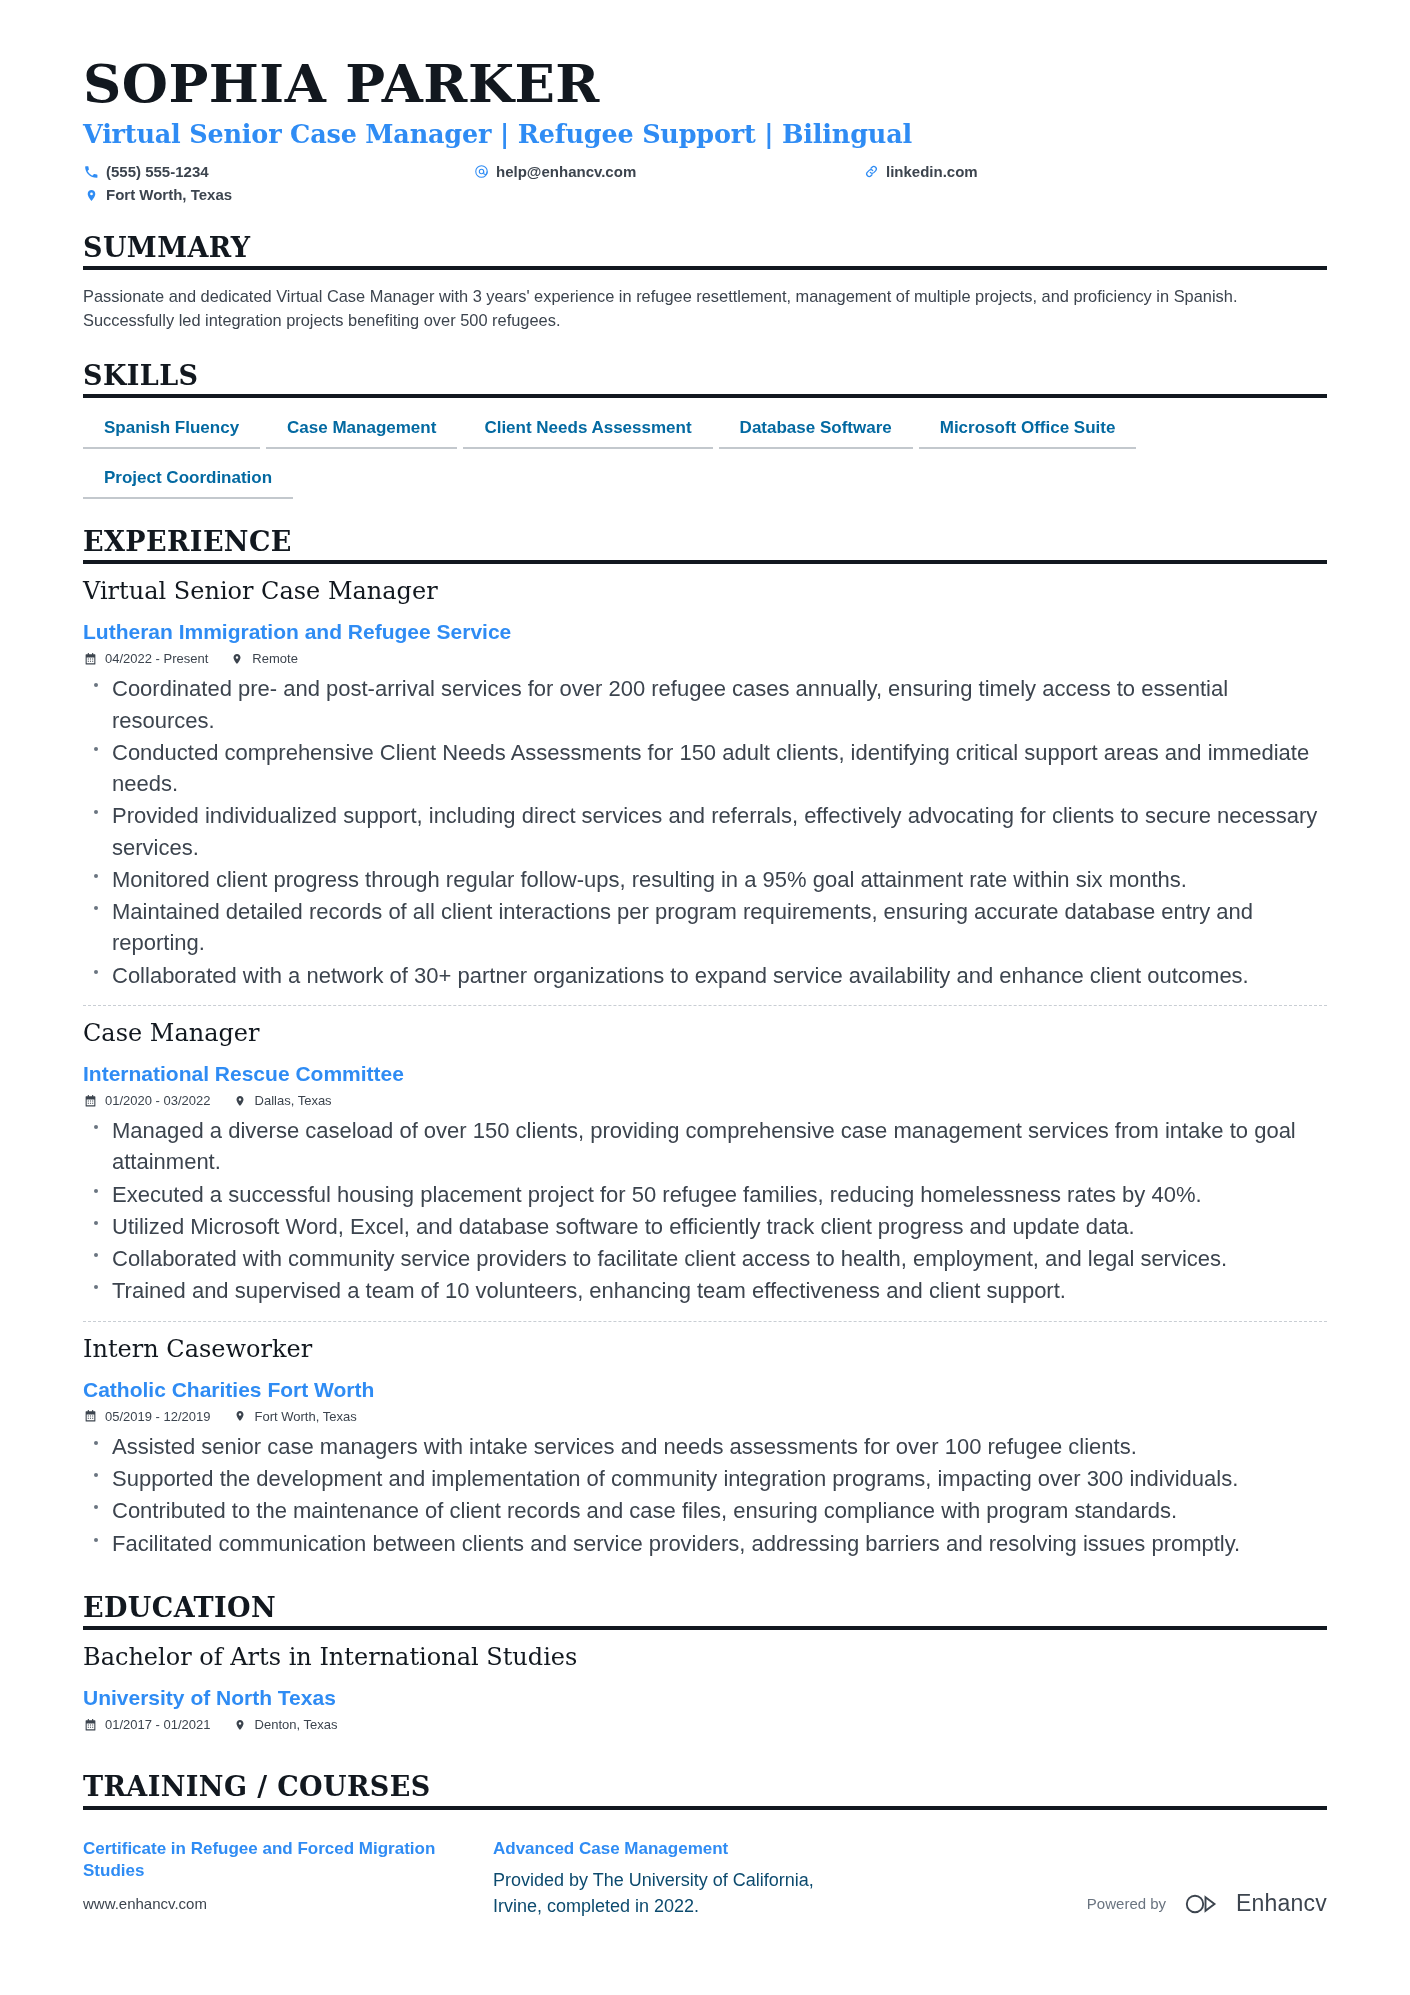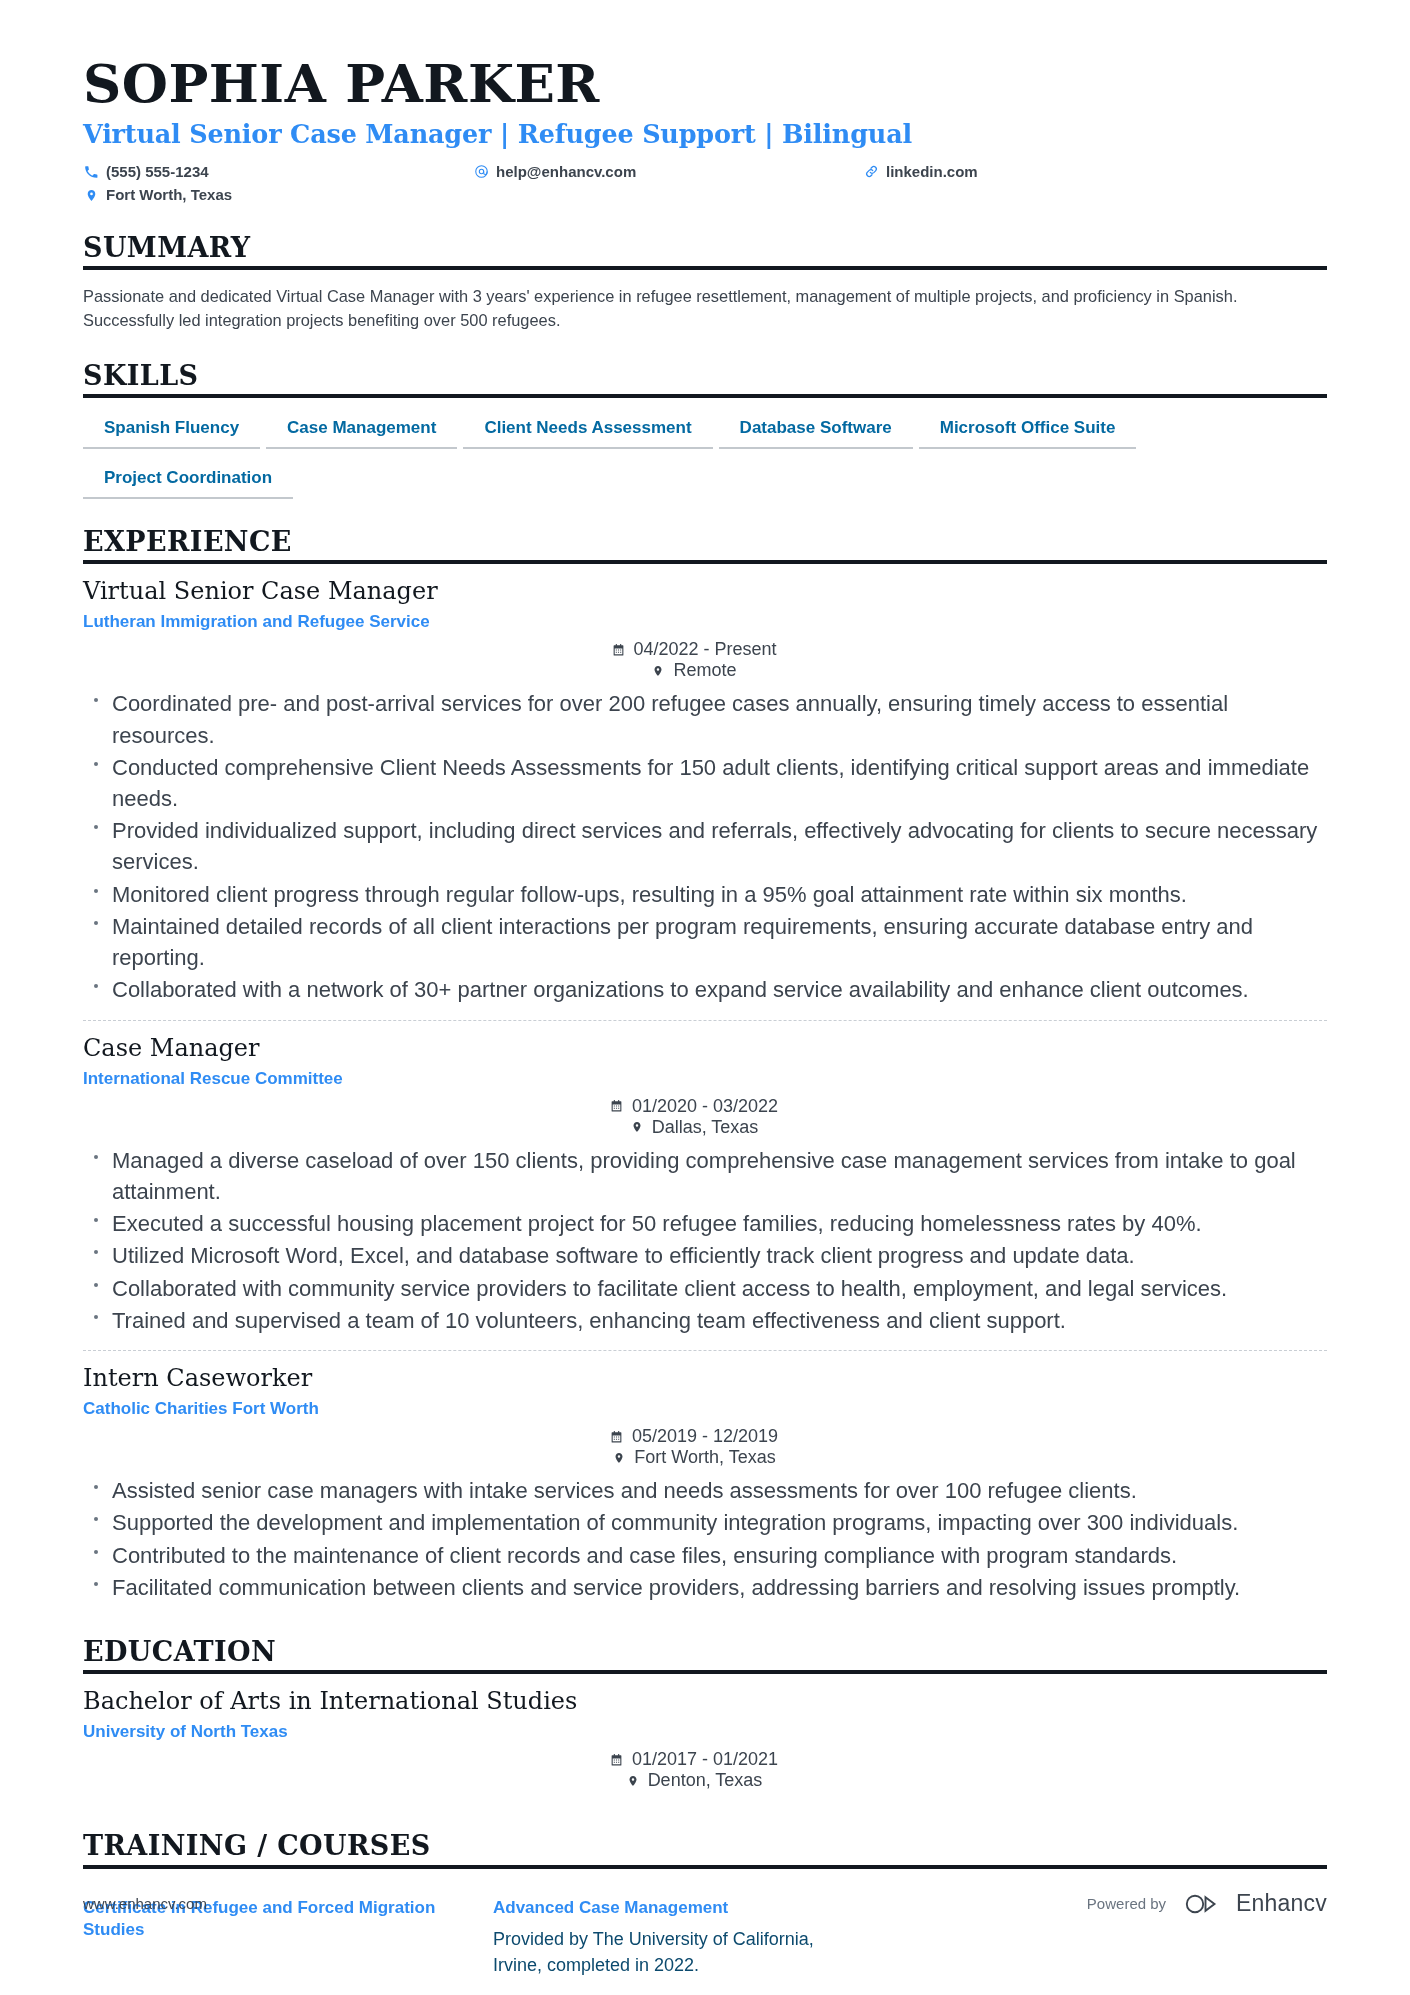--- a/index.html
+++ b/index.html
@@ -123,33 +123,32 @@
 
   
   .entry { margin-top: 12px; }
   .entry-title {
     font-family: "DejaVu Serif", serif;
     font-size: 24px;
     color: #12181f;
     line-height: 1.25;
   }
   .entry-org {
-    font-size: 17px;
+    font-size: 21px;
     font-weight: bold;
     color: #2f8cf4;
-    margin-top: 5px;
+    margin-top: 12px;
     line-height: 1.3;
   }
   .entry-meta {
     display: flex;
     align-items: center;
     margin-top: 6px;
-    font-size: 18px;
-    color: #3c444e;
-    flex-direction: column;
+    font-size: 13px;
+    color: #3c444e;
   }
   .meta-item {
     display: flex;
     align-items: center;
     margin-right: 22px;
     white-space: nowrap;
   }
   .meta-item .ic {
     color: #3c444e;
     margin-right: 8px;

